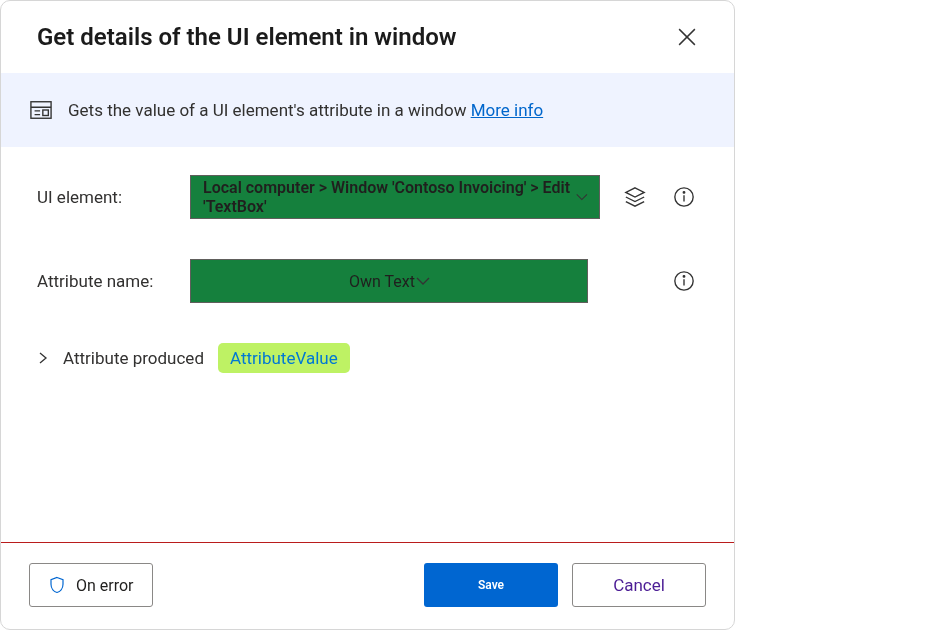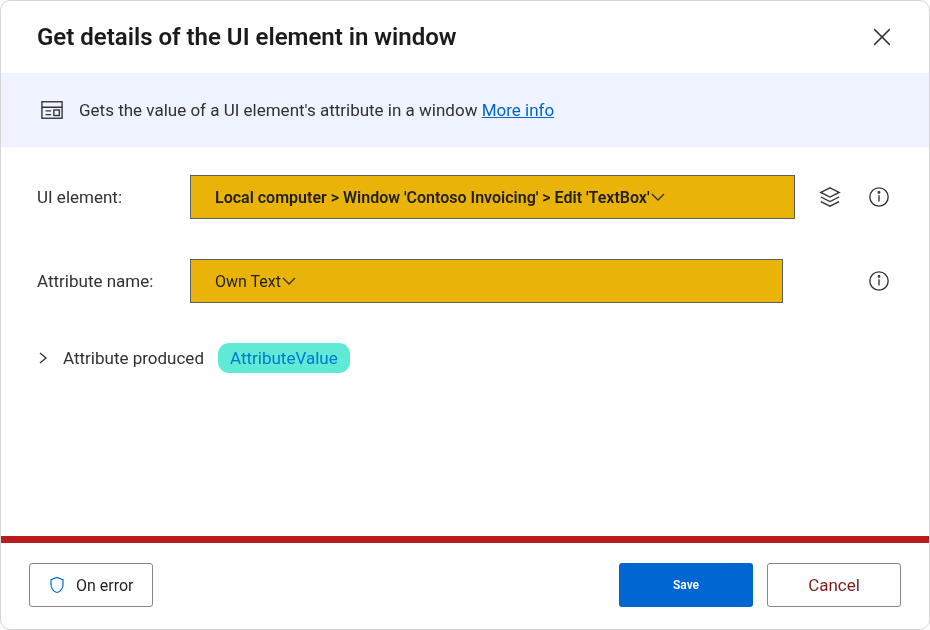--- a/index.html
+++ b/index.html
@@ -8,21 +8,21 @@
       padding: 0;
       font-family: "Segoe UI", -apple-system, BlinkMacSystemFont, Roboto, sans-serif;
     }
     body {
       width: 930px;
       height: 630px;
       background: #fff;
       position: relative;
     }
     .dialog {
-      width: 930px;
+      width: 735px;
       height: 630px;
       border: 1px solid #d6d6d6;
       border-radius: 10px;
       background: #fff;
       display: flex;
       flex-direction: column;
       overflow: hidden;
     }
     .header {
       display: flex;
@@ -44,21 +44,21 @@
       align-items: center;
       justify-content: center;
     }
     .close-btn svg {
       width: 18px;
       height: 18px;
       stroke: #333;
     }
     .info-banner {
       background: #eff3ff;
-      padding: 26px 40px;
+      padding: 26px 29px;
       display: flex;
       align-items: center;
       gap: 16px;
     }
     .info-banner-icon {
       width: 22px;
       height: 22px;
       flex-shrink: 0;
     }
     .info-text {
@@ -89,25 +89,25 @@
     .form-label {
       width: 132px;
       font-size: 17px;
       color: #323130;
       flex-shrink: 0;
     }
     .dropdown {
       flex: 1;
       min-height: 44px;
       border: 1px solid #605e5c;
-      background: #eab308;
-      display: flex;
-      align-items: center;
-      justify-content: flex-start;
-      padding: 0 10px 0 24px;
+      background: #15803d;
+      display: flex;
+      align-items: center;
+      justify-content: center;
+      padding: 0 10px 0 12px;
       cursor: pointer;
     }
     .dropdown-text {
       font-size: 16px;
       color: #201f1e;
     }
     .dropdown-bold .dropdown-text {
       font-weight: 600;
     }
     .chevron-icon {
@@ -136,28 +136,28 @@
     }
     .chevron-right-icon {
       width: 12px;
       height: 12px;
     }
     .var-label {
       color: #323130;
       font-size: 17px;
     }
     .var-badge {
-      background: #5eead4;
-      border-radius: 11px;
+      background: #bef264;
+      border-radius: 5px;
       padding: 5px 12px;
       color: #0078d4;
       font-size: 17px;
     }
     .footer {
-      border-top: 7px solid #b91c1c;
+      border-top: 1px solid #b91c1c;
       padding: 20px 28px 22px 28px;
       display: flex;
       align-items: center;
       justify-content: space-between;
     }
     .on-error-btn {
       height: 44px;
       padding: 0 18px;
       border: 1px solid #8a8886;
       background: #fff;
@@ -186,21 +186,21 @@
       font-size: 12px;
       font-weight: 600;
       border-radius: 3px;
       cursor: pointer;
     }
     .secondary-btn {
       height: 44px;
       width: 134px;
       border: 1px solid #8a8886;
       background: #fff;
-      color: #7f1d1d;
+      color: #4c1d95;
       font-size: 17px;
       border-radius: 3px;
       cursor: pointer;
     }
   </style>
 </head>
 <body>
 
 <div class="dialog">
 

